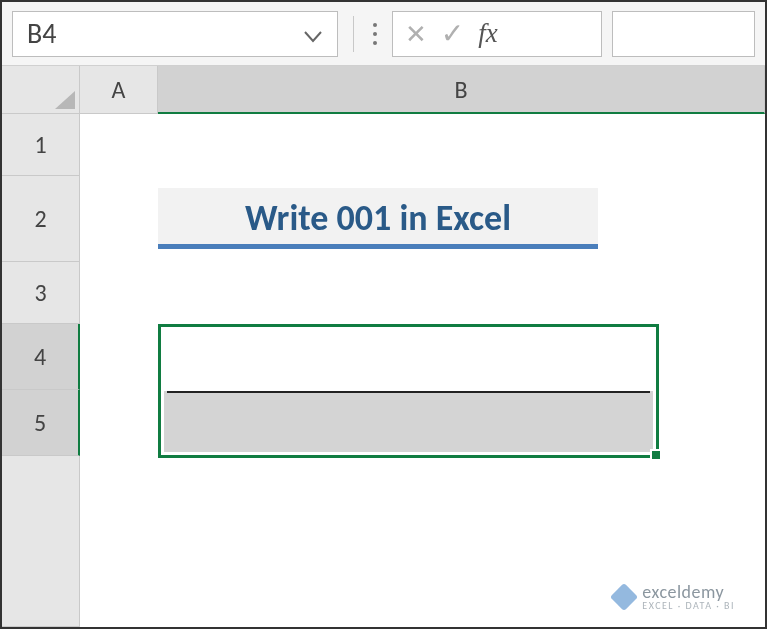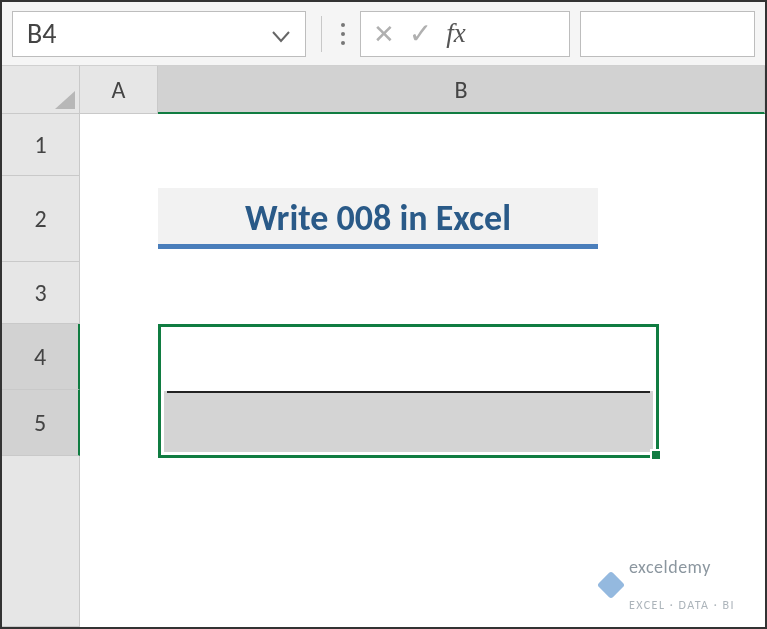--- a/index.html
+++ b/index.html
@@ -18,21 +18,21 @@
     padding: 8px 10px;
     gap: 10px;
     background: #f5f5f5;
     border-bottom: 1px solid #d0d0d0;
   }
   .namebox {
     display: flex; align-items: center;
     background: #fff;
     border: 1px solid #bdbdbd;
     height: 46px;
-    width: 294px;
+    width: 326px;
     padding: 0 12px 0 14px;
     font-size: 28px;
     color: #444;
   }
   .namebox .txt { flex: 1; }
   .namebox .chev { color: #666; width: 24px; text-align: center; }
   .vsep {
     width: 10px; height: 46px;
     display: flex; align-items: center; justify-content: center;
   }
@@ -130,21 +130,21 @@
     position: absolute; right: 30px; bottom: 16px;
     display: flex; align-items: center; gap: 8px;
     opacity: .8;
   }
   .watermark .cube {
     width: 20px; height: 20px; background: #7aa8d8;
     transform: rotate(45deg); border-radius: 3px;
   }
   .watermark .txt { line-height: 1; }
   .watermark .t1 { font-size: 18px; color: #6f7d88; letter-spacing: .5px; }
-  .watermark .t2 { font-size: 12px; color: #98a2aa; letter-spacing: 1.5px; margin-top: 23px; }
+  .watermark .t2 { font-size: 10px; color: #98a2aa; letter-spacing: 1.5px; }
 </style>
 </head>
 <body>
 
 <div class="fbar">
   <div class="namebox">
     <span class="txt">B4</span>
     <span class="chev">
       <svg width="18" height="12" viewBox="0 0 18 12">
           <path d="M1 1 L9 10 L17 1" stroke="#666" stroke-width="2" fill="none"></path>
@@ -172,21 +172,21 @@
   <div class="hdr col selC">B</div>
 
   <div class="hdr row">1</div>
   <div class="cell"></div>
   <div class="cell"></div>
 
   <div class="hdr row">2</div>
   <div class="cell"></div>
   <div class="cell" style="justify-content:flex-start;padding-left:0;">
     <div class="title-wrap">
-      <span>Write 008 in Excel</span>
+      <span>Write 001 in Excel</span>
     </div>
   </div>
 
   <div class="hdr row">3</div>
   <div class="cell"></div>
   <div class="cell"></div>
 
   <div class="hdr row selR">4</div>
   <div class="cell"></div>
   <div class="cell" id="cB4"></div>

